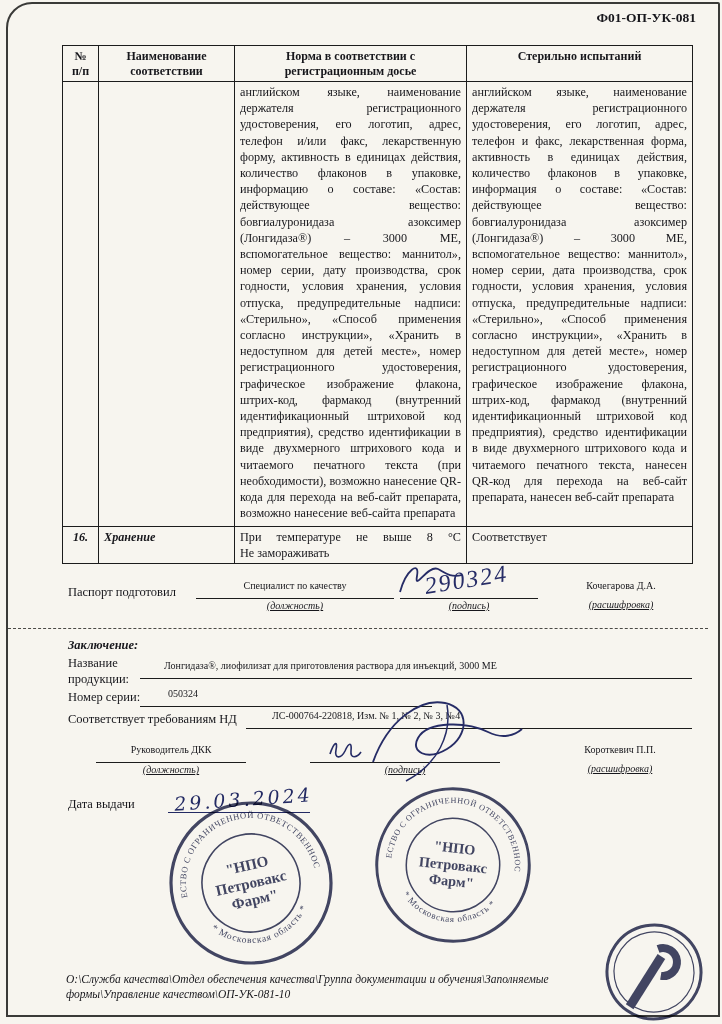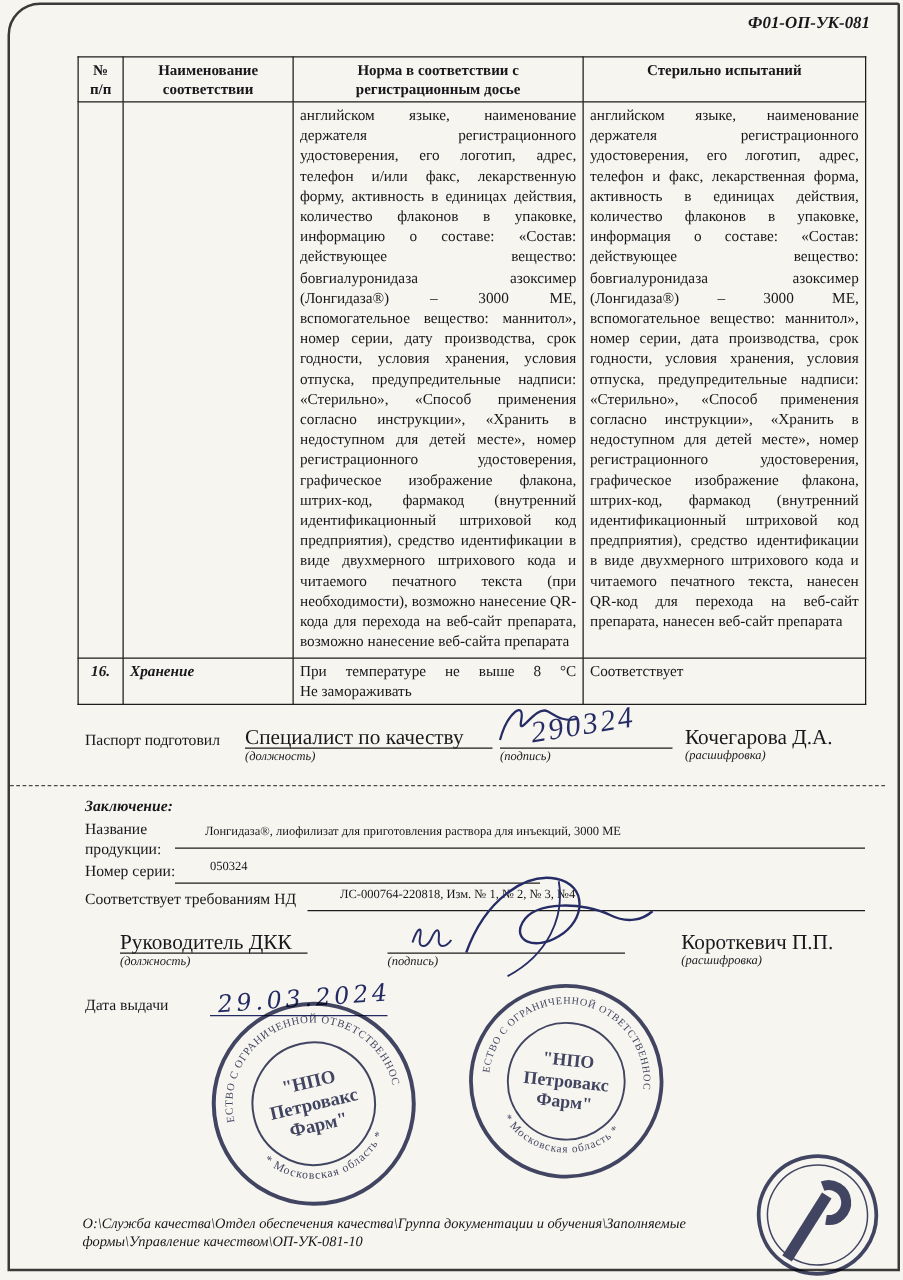--- a/index.html
+++ b/index.html
@@ -1,37 +1,37 @@
 <!DOCTYPE html>
 <html><head>
 <meta charset="utf-8">
 <style>
   html,body{margin:0;padding:0;}
   body{width:722px;height:1024px;background:#e9e8e3;}
   .page{position:relative;width:722px;height:1024px;background:#f7f5ef;
         font-family:"Liberation Serif",serif;color:#17171c;overflow:hidden;}
   .scan-border{position:absolute;top:2px;left:6px;right:2px;bottom:7px;
         border:2px solid #3a3a38;border-radius:26px 2px 0 0;pointer-events:none;}
-  .form-code{position:absolute;top:10px;right:26px;font-style:italic;font-weight:bold;font-size:13.5px;}
+  .form-code{position:absolute;top:10px;right:26px;font-weight:bold;font-size:13.5px;}
 
   table.spec{position:absolute;top:45px;left:62px;width:630px;border-collapse:collapse;table-layout:fixed;}
   table.spec td,table.spec th{border:1px solid #1c1c1c;padding:2px 5px;vertical-align:top;
         font-size:12.2px;line-height:16.2px;}
   table.spec th{font-weight:bold;text-align:center;white-space:pre-line;font-size:12px;line-height:15px;padding-top:3px;}
   .big{height:440px;overflow:hidden;text-align:justify;line-height:16.8px;}
   .bold{font-weight:bold;font-style:italic;}
   .center{text-align:center;}
   .stretch{text-align:justify;text-align-last:justify;}
 
   .abs{position:absolute;}
   .lbl{font-size:12.5px;}
-  .sigtext{text-align:left;font-size:17px;height:18px;border-bottom:1px solid #1c1c1c;}
+  .sigtext{text-align:center;font-size:10px;height:18px;border-bottom:1px solid #1c1c1c;}
   .noline{border-bottom:none;}
   .line{border-bottom:1px solid #1c1c1c;}
-  .caption{font-size:10px;font-style:italic;text-align:left;margin-top:1px;}
+  .caption{font-size:10px;font-style:italic;text-align:center;margin-top:1px;text-decoration:underline;}
   .dashes{border-top:1.5px dashed #4a4a46;}
   .valueline{border-bottom:1px solid #1c1c1c;height:18px;font-size:10px;white-space:nowrap;}
   .ink{color:#232a63;}
   .hand{font-size:19px;font-style:italic;letter-spacing:3px;font-family:"DejaVu Serif",serif;}
   .stamp{opacity:.9;mix-blend-mode:multiply;}
   svg text, svg textPath{font-family:"Liberation Serif",serif;}
   .footer-path{font-size:11.5px;font-style:italic;line-height:15px;width:540px;}
 </style>
 </head>
 <body>

